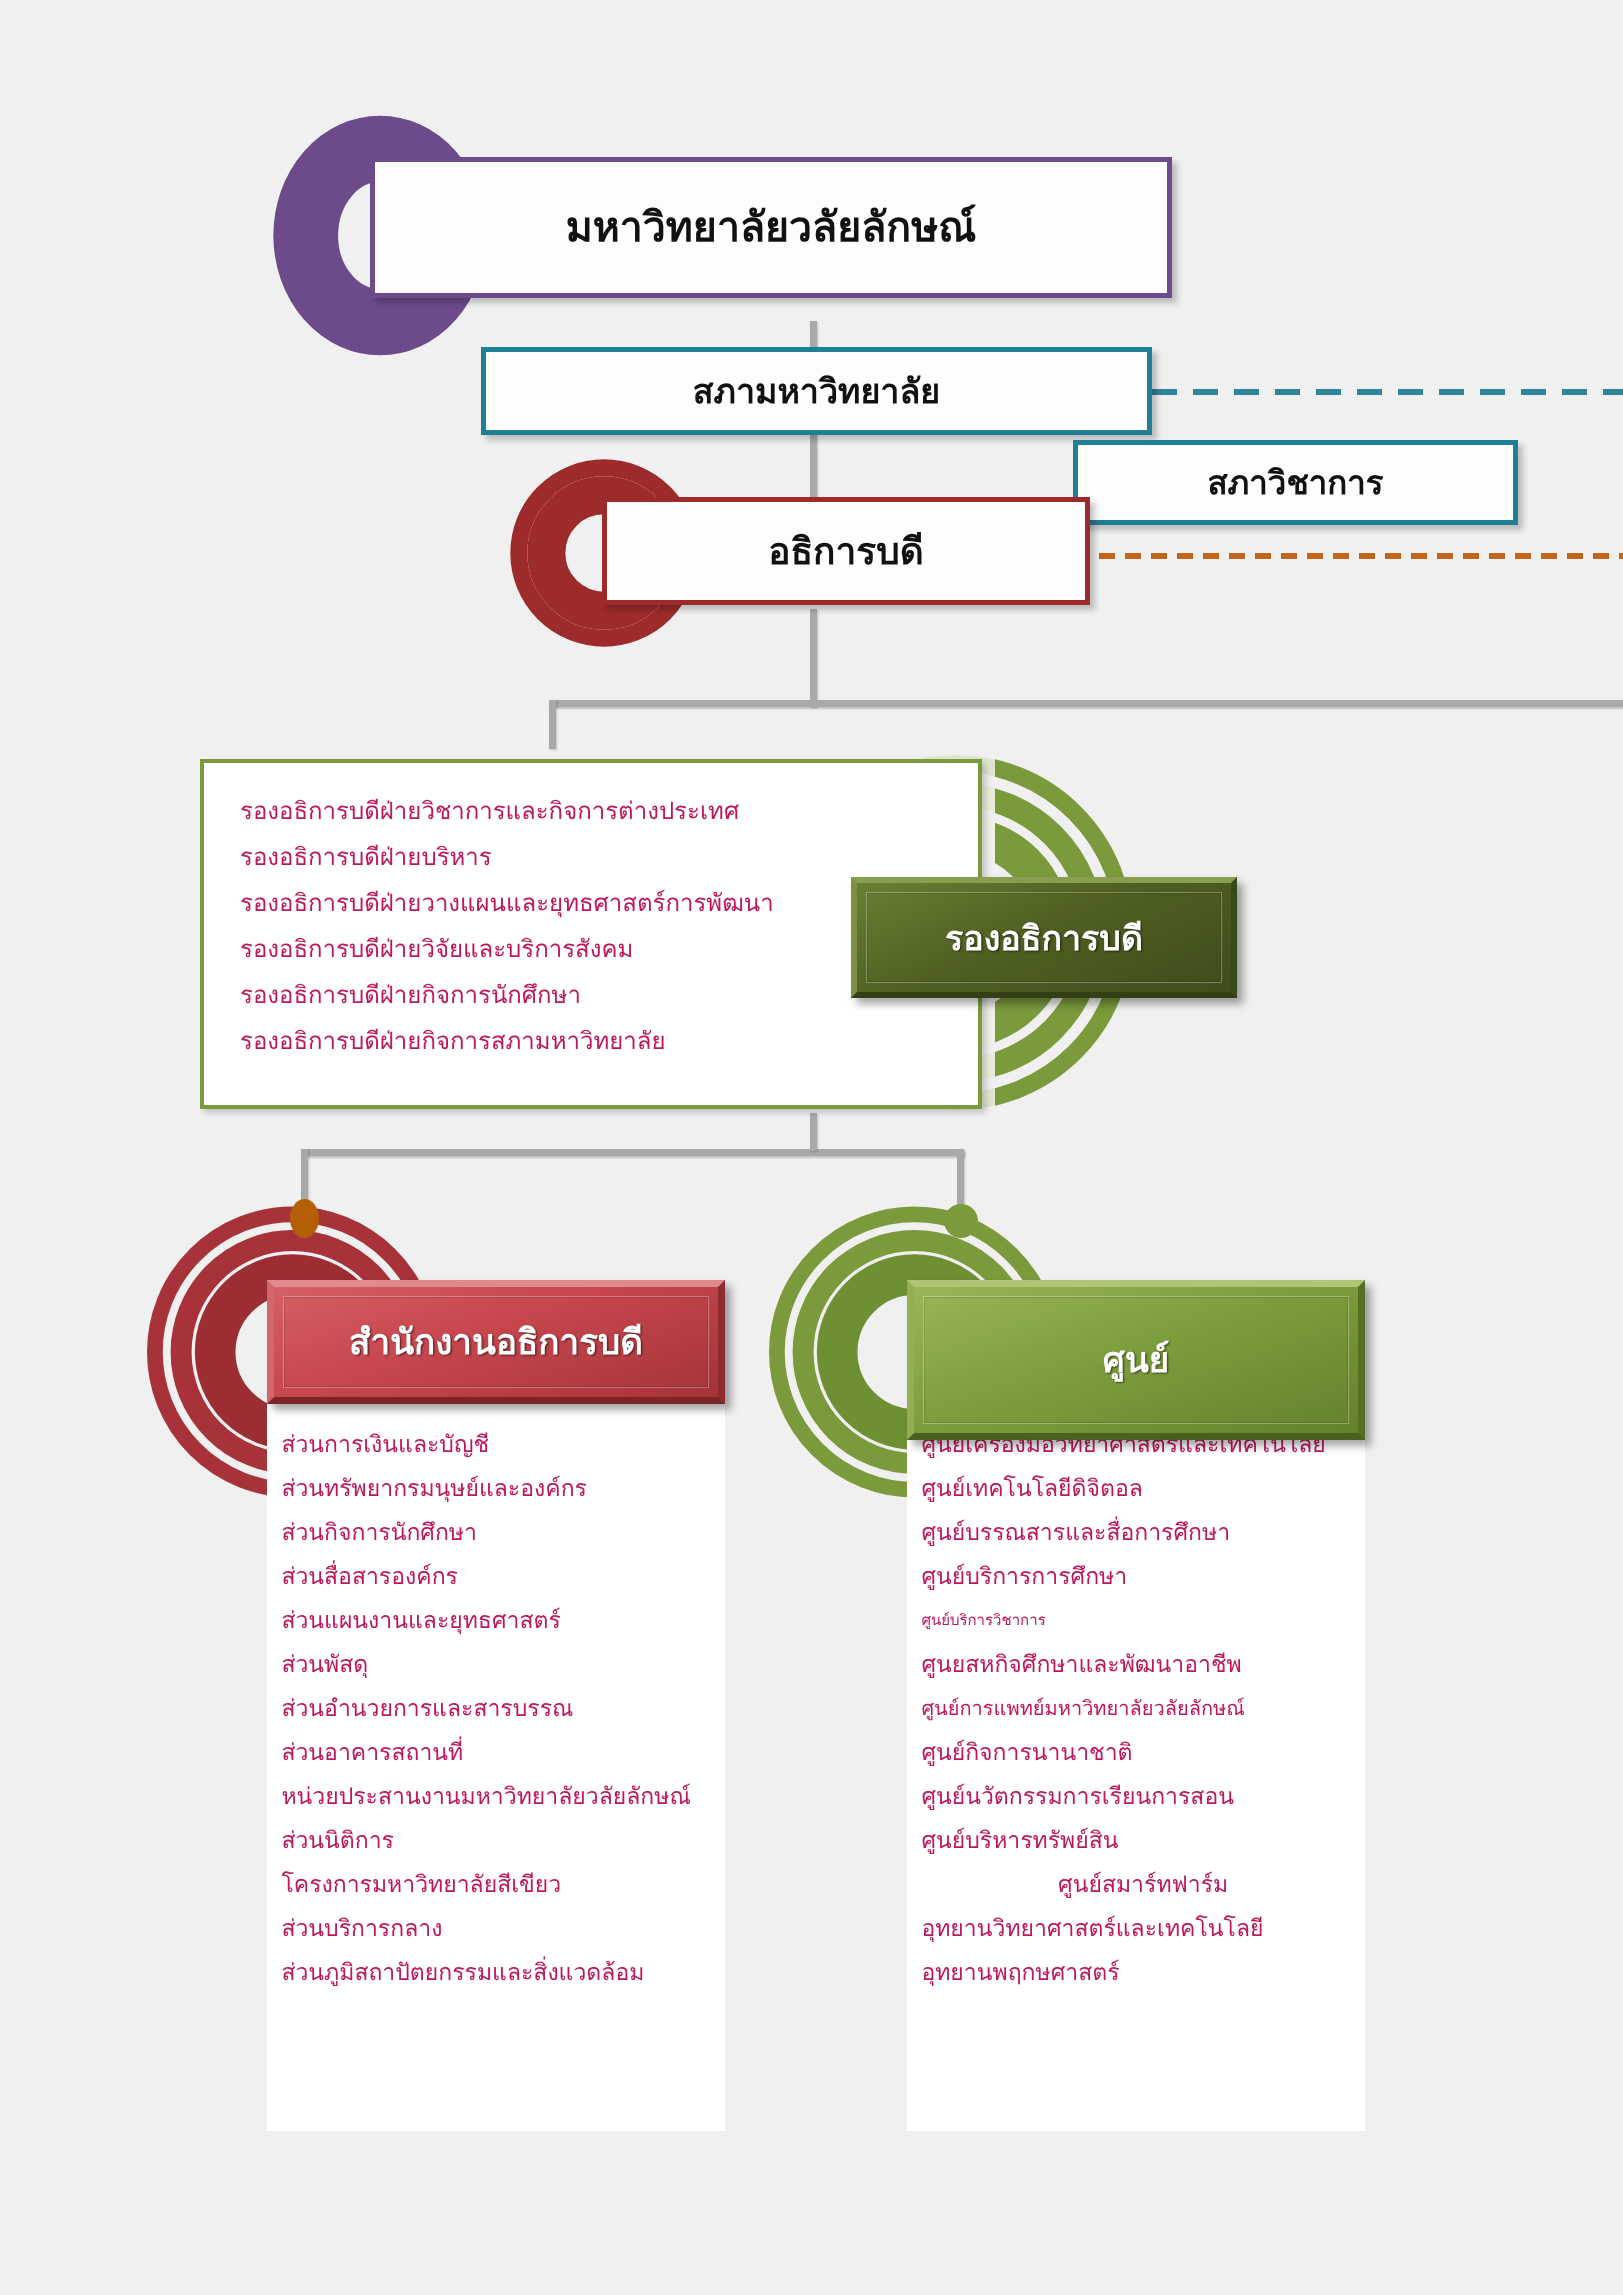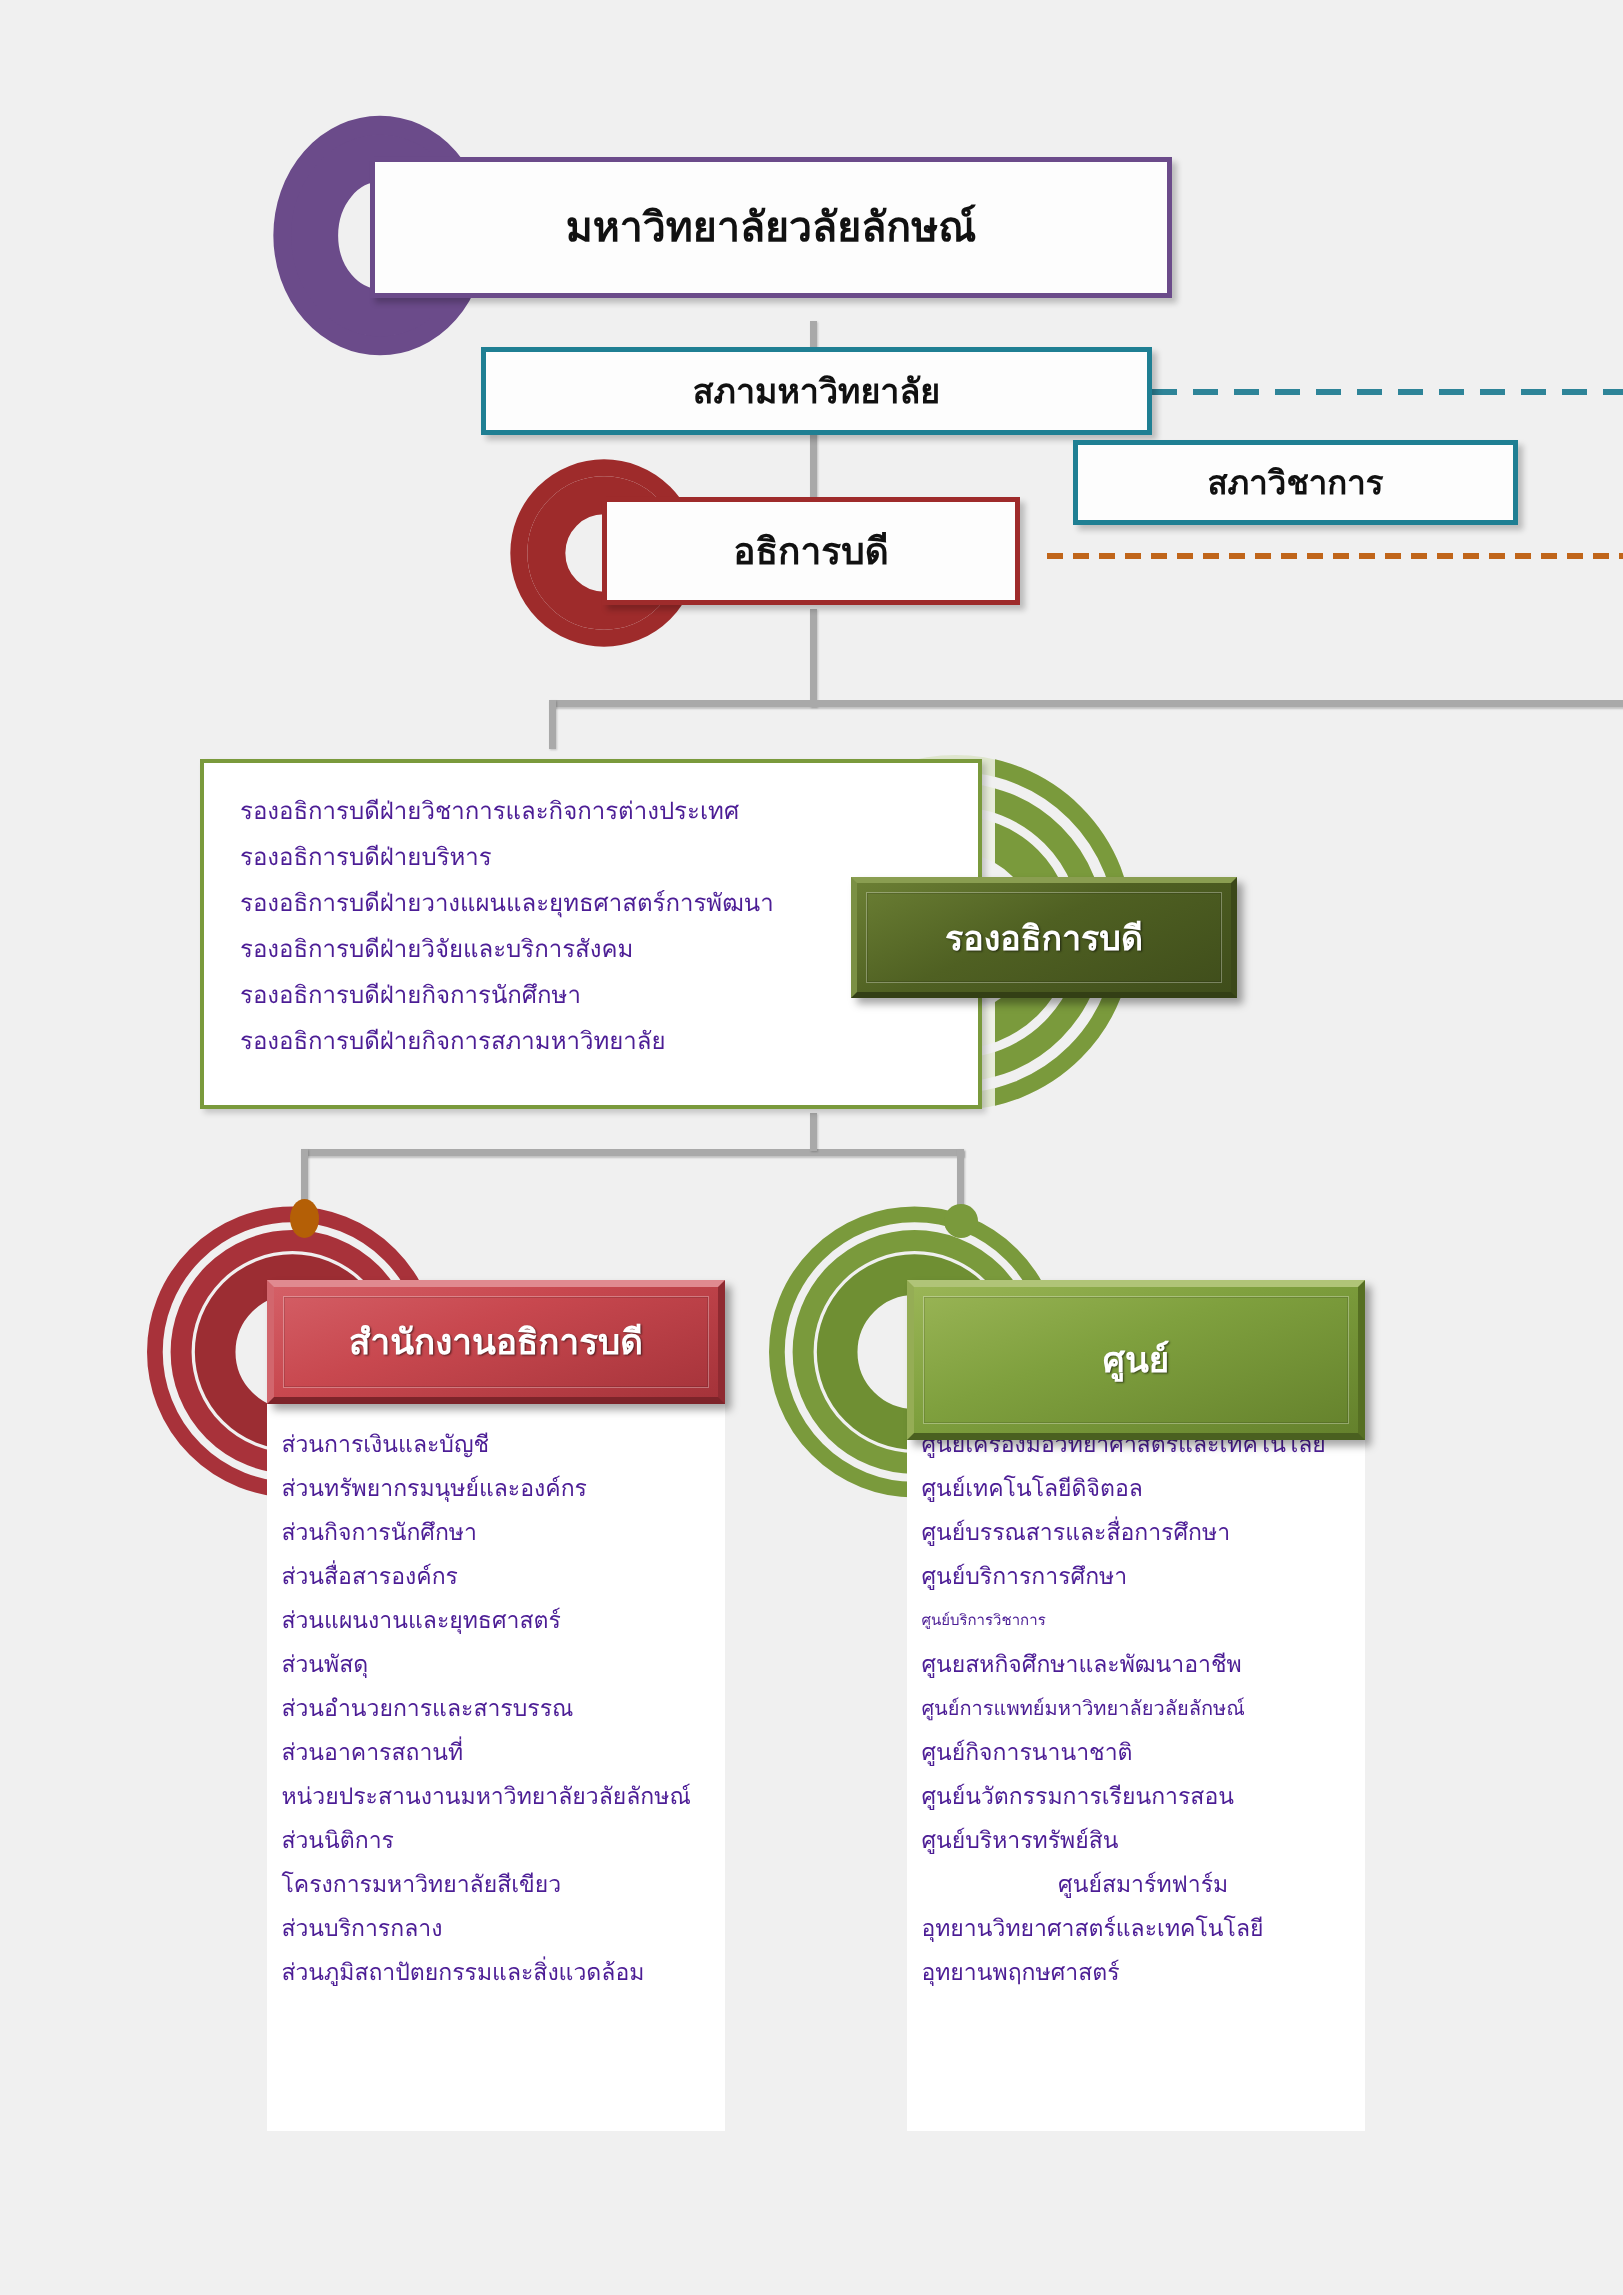--- a/index.html
+++ b/index.html
@@ -22,21 +22,21 @@
     font-weight:bold;color:#111;white-space:nowrap;line-height:1;
   }
 
   
   .listpanel{
     position:absolute;background:#ffffff;box-sizing:border-box;
     z-index:6;
   }
   .listpanel.bordered{border:4.6px solid #7a9a3c;box-shadow:3.9px 3.9px 5.9px rgba(0,0,0,.18);}
   .listpanel ul{list-style:none;margin:0;padding:0;}
-  .listpanel li{color:#4c1d95;white-space:nowrap;}
+  .listpanel li{color:#be185d;white-space:nowrap;}
 
   
   .plaque{
     position:absolute;box-sizing:border-box;
     display:flex;align-items:center;justify-content:center;
     box-shadow:5.9px 5.9px 7.9px rgba(0,0,0,.35);
     z-index:9;
   }
   .plaque .inner{
     position:absolute;inset:9.2px;
@@ -141,21 +141,21 @@
   </div>
 
   <div class="obox" style="left:481px;top:347px;width:671px;height:88px;border:5.9px solid #1f7f93;z-index:10;">
     <span class="lbl" style="font-size:34px;">สภามหาวิทยาลัย</span>
   </div>
 
   <div class="obox" style="left:1073px;top:440px;width:445px;height:85px;border:5.9px solid #1f7f93;z-index:10;">
     <span class="lbl" style="font-size:33px;">สภาวิชาการ</span>
   </div>
 
-  <div class="obox" style="left:602px;top:497px;width:418px;height:108px;border:5.9px solid #9e2b2b;z-index:10;">
+  <div class="obox" style="left:602px;top:497px;width:488px;height:108px;border:5.9px solid #9e2b2b;z-index:10;">
     <span class="lbl" style="font-size:37px;">อธิการบดี</span>
   </div>
 
   <div class="listpanel bordered" style="left:200px;top:759px;width:782px;height:350px;">
     <ul style="padding:25px 0 0 36px;">
       <li style="font-size:24px;line-height:46px;">รองอธิการบดีฝ่ายวิชาการและกิจการต่างประเทศ</li>
       <li style="font-size:24px;line-height:46px;">รองอธิการบดีฝ่ายบริหาร</li>
       <li style="font-size:24px;line-height:46px;">รองอธิการบดีฝ่ายวางแผนและยุทธศาสตร์การพัฒนา</li>
       <li style="font-size:24px;line-height:46px;">รองอธิการบดีฝ่ายวิจัยและบริการสังคม</li>
       <li style="font-size:24px;line-height:46px;">รองอธิการบดีฝ่ายกิจการนักศึกษา</li>

